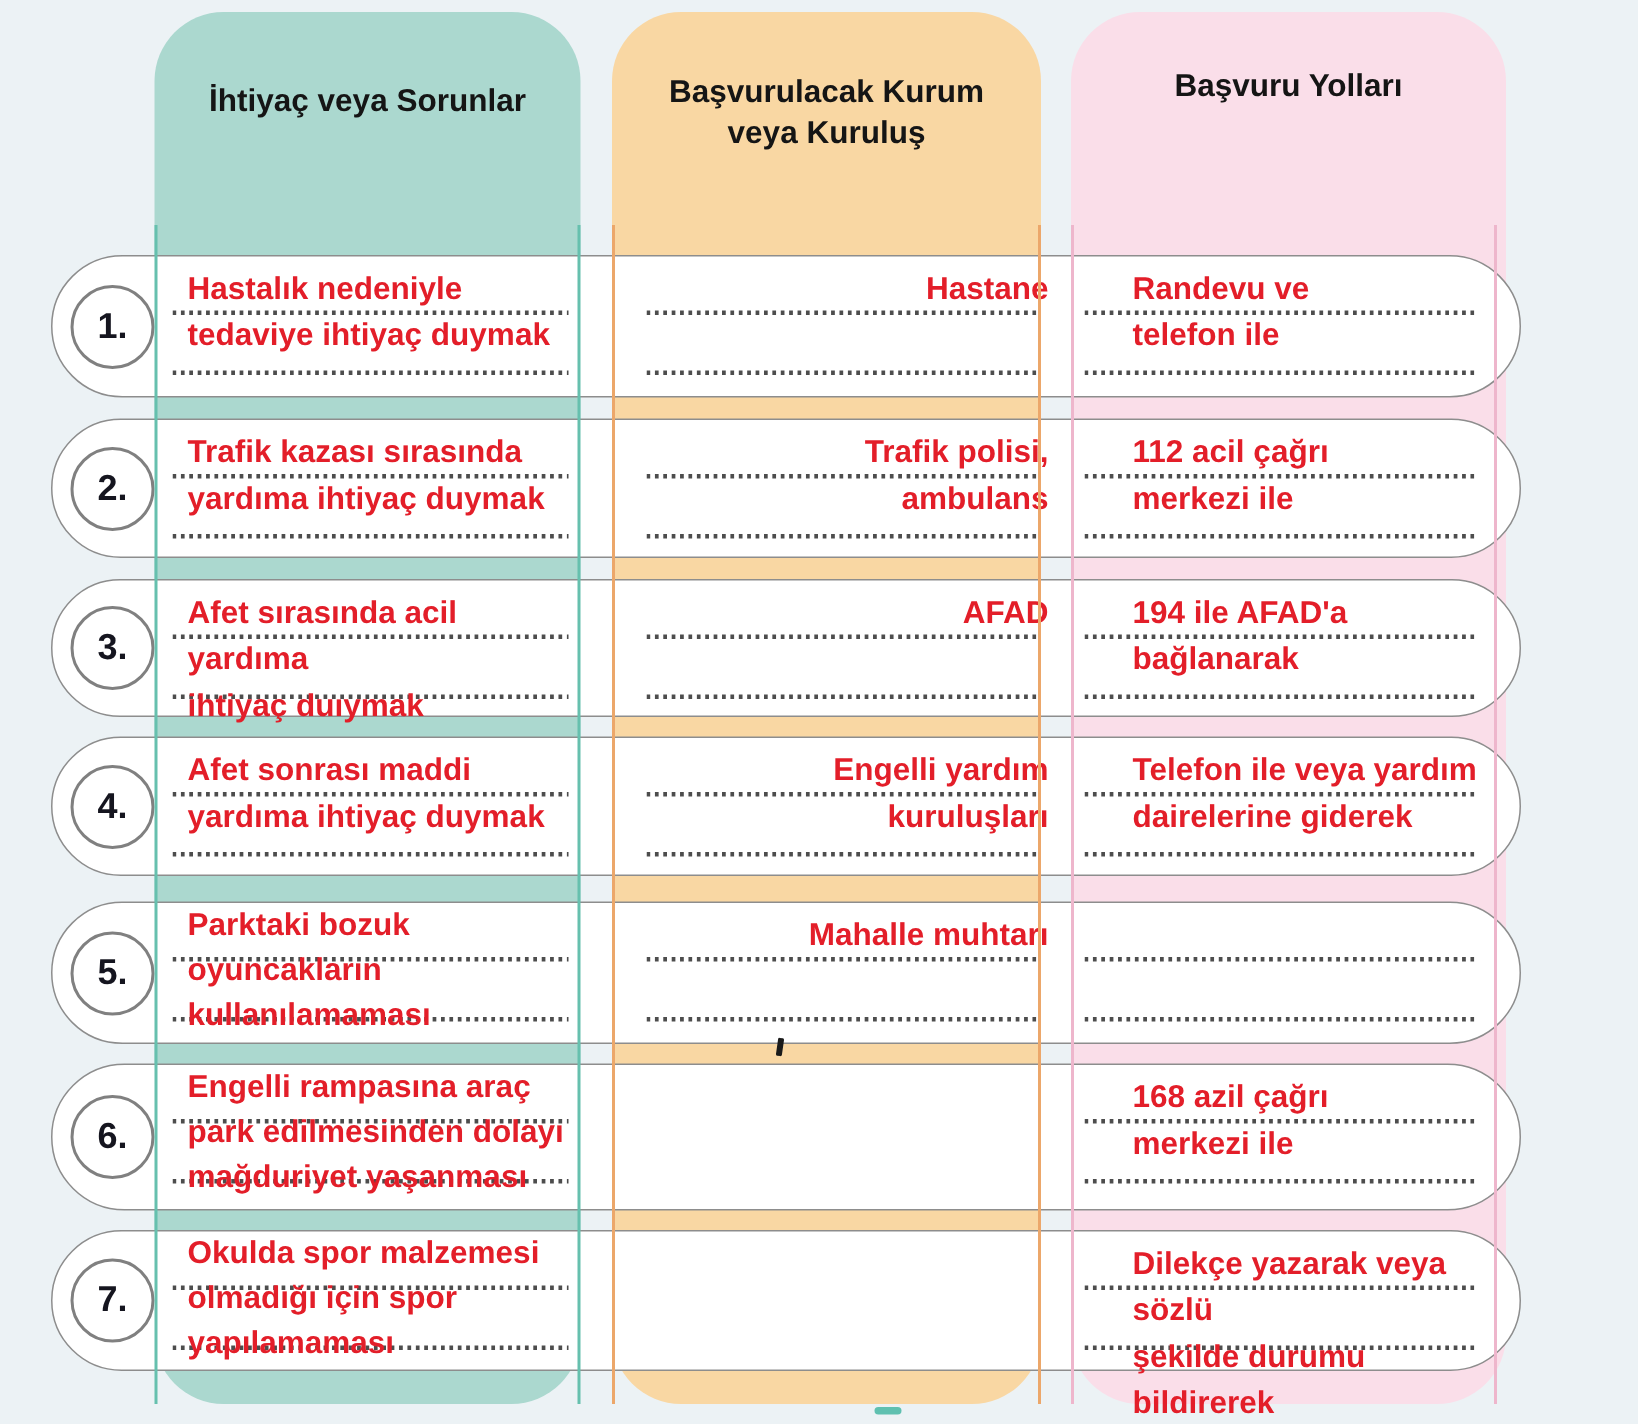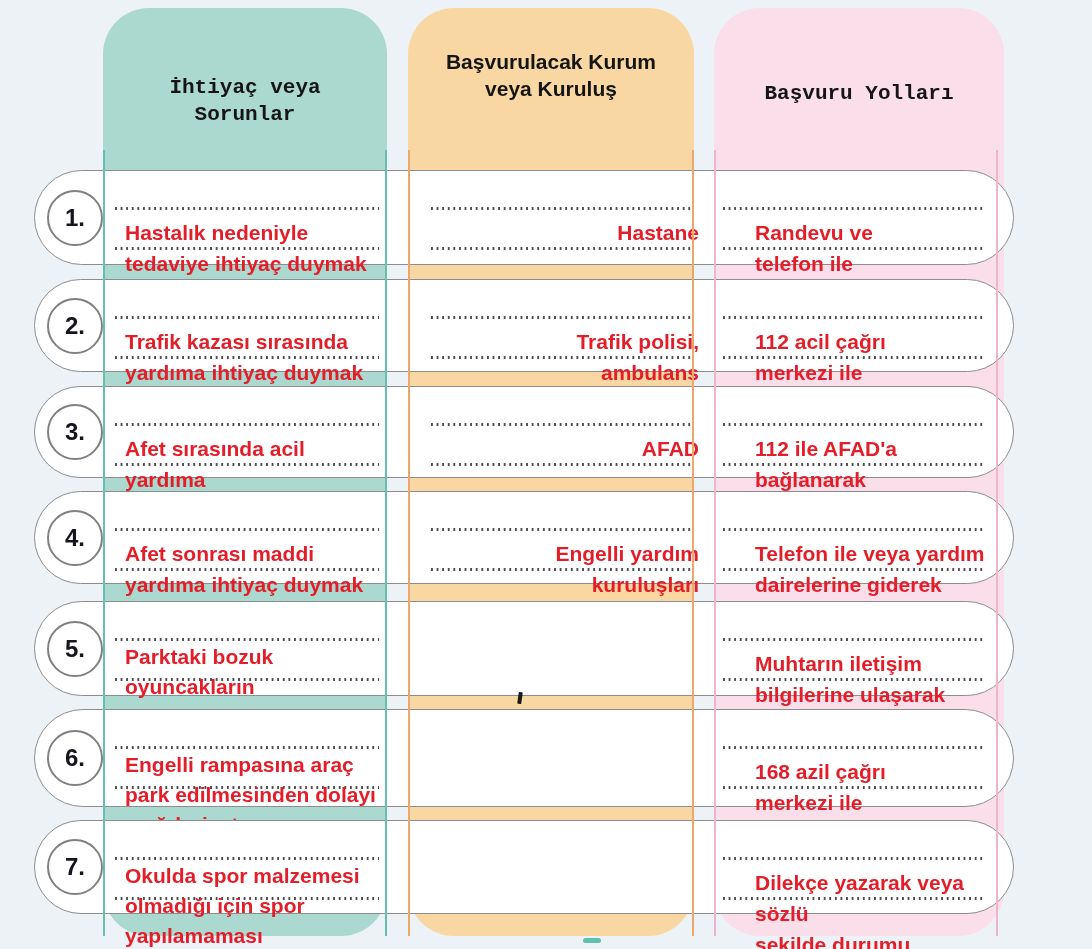--- a/index.html
+++ b/index.html
@@ -14,23 +14,23 @@
     position:absolute;top:8px;height:928px;border-radius:46px;z-index:1;
   }
   .band-teal{left:103px;width:284px;background:#abd8cf;}
   .band-orange{left:408px;width:286px;background:#f9d7a3;}
   .band-pink{left:714px;width:290px;background:#fadee9;}
   .band-header{
     position:relative;width:100%;box-sizing:border-box;
     text-align:center;font-weight:bold;font-size:21px;color:#151515;
     line-height:27px;white-space:pre-line;padding:0 10px;
   }
-  .band-teal .band-header{padding-top:66px;font-family:Liberation Mono, monospace;}
+  .band-teal .band-header{padding-top:46px;}
   .band-orange .band-header{padding-top:40px;}
-  .band-pink .band-header{padding-top:72px;font-family:Liberation Mono, monospace;}
+  .band-pink .band-header{padding-top:36px;}
   
   .edge{position:absolute;top:150px;height:786px;width:2px;z-index:3;}
   .edge-teal{background:#66c0ae;}
   .edge-orange{background:#eca76a;}
   .edge-pink{background:#eeb6cc;}
   
   .row{
     position:absolute;left:34px;width:980px;background:#ffffff;
     border:1.6px solid #8d8d8d;border-radius:52px;z-index:2;box-sizing:border-box;
   }
@@ -48,21 +48,20 @@
     position:absolute;left:4px;right:8px;height:3px;z-index:4;
     background-image:repeating-linear-gradient(90deg,#4d4d4d 0 2.2px,transparent 2.2px 5.6px);
     background-repeat:repeat-x;background-size:5.6px 3px;
   }
   .dots.l1{top:36px;}
   .dots.l2{top:76px;}
   .ink{
     position:absolute;top:6px;left:0;right:0;z-index:5;
     font-weight:bold;font-size:21px;line-height:31px;color:#e31e29;
     white-space:pre-line;
-    margin-top:40px;
   }
   .c1 .ink{padding-left:14px;}
   .c2 .ink,.c3 .ink{padding-left:36px;}
   .ink.tight{top:0;line-height:30px;}
   
   .tick{position:absolute;left:518px;top:692px;width:4px;height:12px;background:#1a1a1a;transform:rotate(8deg);z-index:6;border-radius:1px;}
   .dash{position:absolute;left:583px;top:938px;width:18px;height:5px;background:#5fc0b0;border-radius:3px;z-index:6;}
 </style>
 </head>
 <body>
@@ -137,21 +136,21 @@
   </div>
   <div class="cell c1">
     <div class="dots l1"></div>
     <div class="dots l2"></div>
     <div class="ink">Afet sırasında acil yardıma
 ihtiyaç duıymak</div>
   </div>
   <div class="cell c3">
     <div class="dots l1"></div>
     <div class="dots l2"></div>
-    <div class="ink">112 ile AFAD'a
+    <div class="ink">194 ile AFAD'a
 bağlanarak</div>
   </div>
 </div>
 
 <div class="row" style="top:491px;height:93px">
   <div class="numcircle">4.</div>
   <div class="cell c1">
     <div class="dots l1"></div>
     <div class="dots l2"></div>
     <div class="ink">Afet sonrası maddi
@@ -173,25 +172,28 @@
 
 <div class="row" style="top:601px;height:95px">
   <div class="numcircle">5.</div>
   <div class="cell c1">
     <div class="dots l1"></div>
     <div class="dots l2"></div>
     <div class="ink tight">Parktaki bozuk
 oyuncakların
 kullanılamaması</div>
   </div>
-  <div class="cell c3">
-    <div class="dots l1"></div>
-    <div class="dots l2"></div>
-    <div class="ink">Muhtarın iletişim
-bilgilerine ulaşarak</div>
+  <div class="cell c2">
+    <div class="dots l1"></div>
+    <div class="dots l2"></div>
+    <div class="ink">Mahalle muhtarı</div>
+  </div>
+  <div class="cell c3">
+    <div class="dots l1"></div>
+    <div class="dots l2"></div>
   </div>
 </div>
 
 <div class="row" style="top:709px;height:98px">
   <div class="numcircle">6.</div>
   <div class="cell c1">
     <div class="dots l1"></div>
     <div class="dots l2"></div>
     <div class="ink tight">Engelli rampasına araç
 park edilmesinden dolayı

